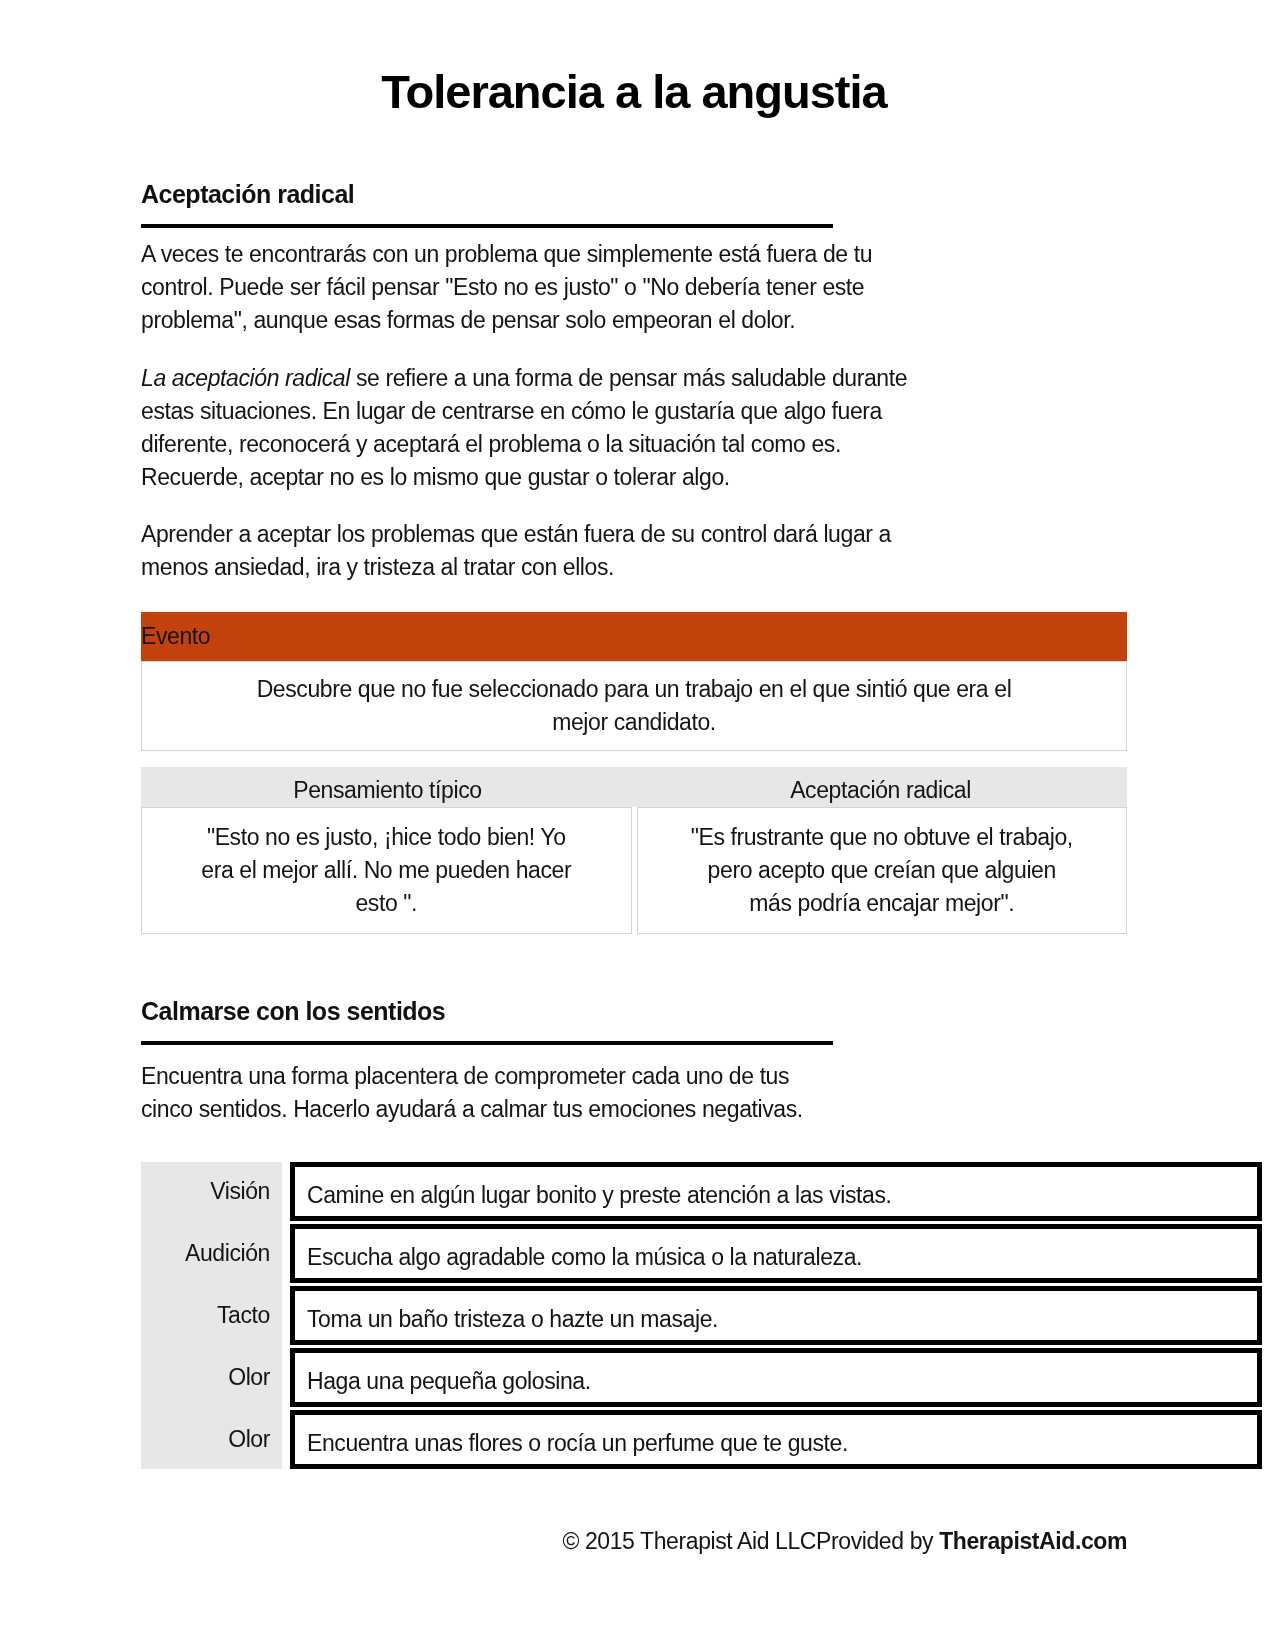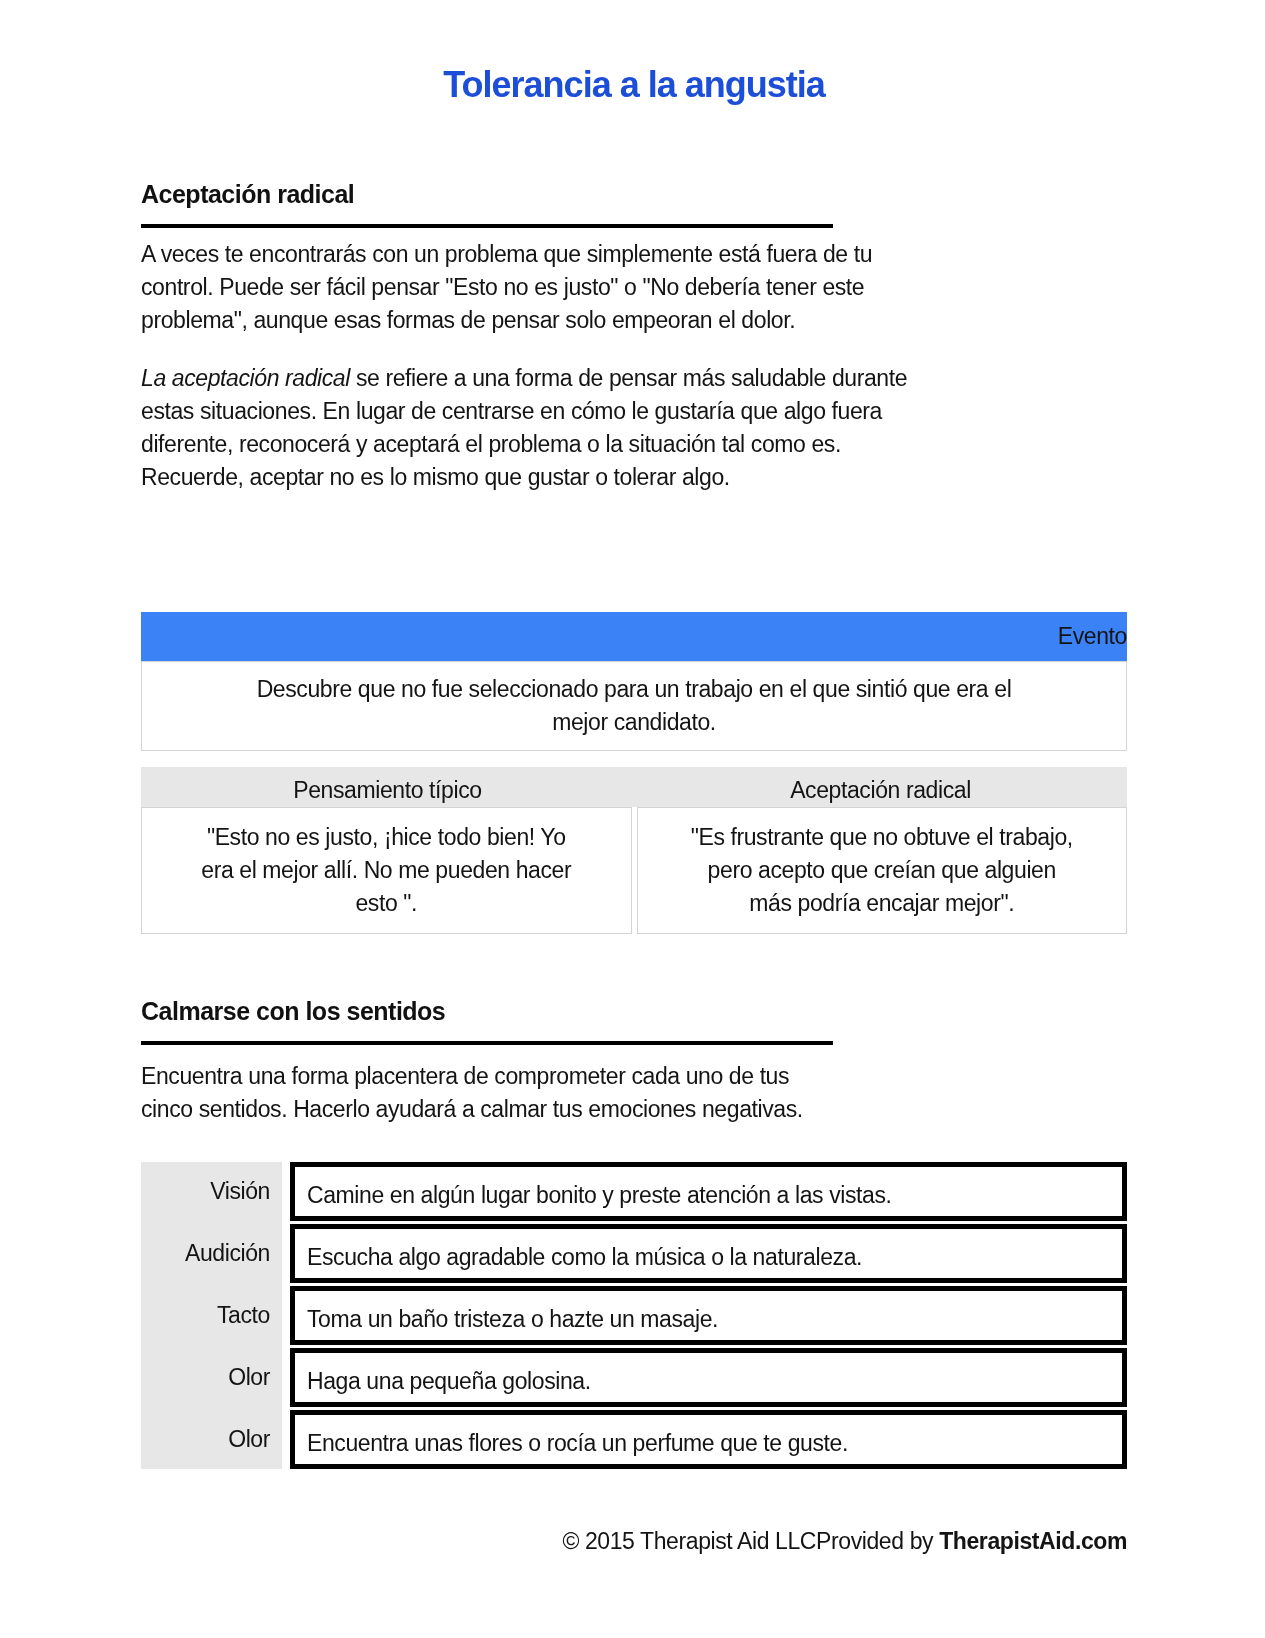--- a/index.html
+++ b/index.html
@@ -9,24 +9,24 @@
     background:#ffffff;
     font-family:"Liberation Sans", sans-serif;
     color:#141414;
     letter-spacing:-0.4px;
     overflow:hidden;
   }
   .abs{position:absolute;left:141px;width:986px;}
   .doc-title{
     top:64px;
     text-align:center;
-    font-size:36px;
+    font-size:47px;
     font-weight:bold;
     letter-spacing:-1px;
-    color:#1d4ed8;
+    color:#000000;
   }
   .section-heading{
     font-size:25px;
     font-weight:bold;
     color:#111;
     letter-spacing:-0.5px;
   }
   .heading-rule{
     height:4px;
     background:#000;
@@ -35,42 +35,42 @@
   }
   .body-text{
     font-size:23px;
     line-height:33px;
     white-space:pre-line;
   }
   .ital{font-style:italic;}
   
   .tbl{width:986px;}
   .tbl-bar{
-    background:#3b82f6;
+    background:#c2410c;
     height:49px;
     line-height:49px;
-    text-align:right;
+    text-align:left;
     font-size:23px;
   }
   .tbl-cell{
     background:#fff;
     border:1px solid #d4d4d4;
     text-align:center;
     font-size:23px;
     line-height:33px;
     white-space:pre-line;
   }
   .event-cell{padding:11px 14px;}
   .tbl-gap{height:16px;}
   .cols-bar{display:flex;background:#e7e7e7;height:40px;line-height:46px;text-align:center;font-size:23px;}
   .cols-bar > div{flex:1;}
   .cols-row{display:flex;gap:5px;margin-top:0;}
   .cols-row .tbl-cell{flex:1;padding:13px 8px;}
   
-  .senses{position:relative;width:986px;}
+  .senses{position:relative;width:1121px;}
   .senses-graycol{
     position:absolute;left:0;top:0;bottom:0;width:141px;background:#e7e7e7;
   }
   .sense-row{
     position:relative;
     display:flex;
     height:59px;
     margin-bottom:3px;
   }
   .sense-row:last-child{margin-bottom:0;}
@@ -115,20 +115,22 @@
 
   <div class="abs body-text" style="top:238px;">A veces te encontrarás con un problema que simplemente está fuera de tu
 control. Puede ser fácil pensar "Esto no es justo" o "No debería tener este
 problema", aunque esas formas de pensar solo empeoran el dolor.</div>
 
   <div class="abs body-text" style="top:362px;"><span class="ital">La aceptación radical</span><span> se refiere a una forma de pensar más saludable durante
 estas situaciones. En lugar de centrarse en cómo le gustaría que algo fuera
 diferente, reconocerá y aceptará el problema o la situación tal como es.
 Recuerde, aceptar no es lo mismo que gustar o tolerar algo.</span></div>
 
+  <div class="abs body-text" style="top:518px;">Aprender a aceptar los problemas que están fuera de su control dará lugar a
+menos ansiedad, ira y tristeza al tratar con ellos.</div>
 
   <div class="abs tbl" style="top:612px;">
     <div class="tbl-bar">Evento</div>
     <div class="tbl-cell event-cell">Descubre que no fue seleccionado para un trabajo en el que sintió que era el
 mejor candidato.</div>
     <div class="tbl-gap"></div>
     <div class="cols-bar">
       <div>Pensamiento típico</div>
       <div>Aceptación radical</div>
     </div>

